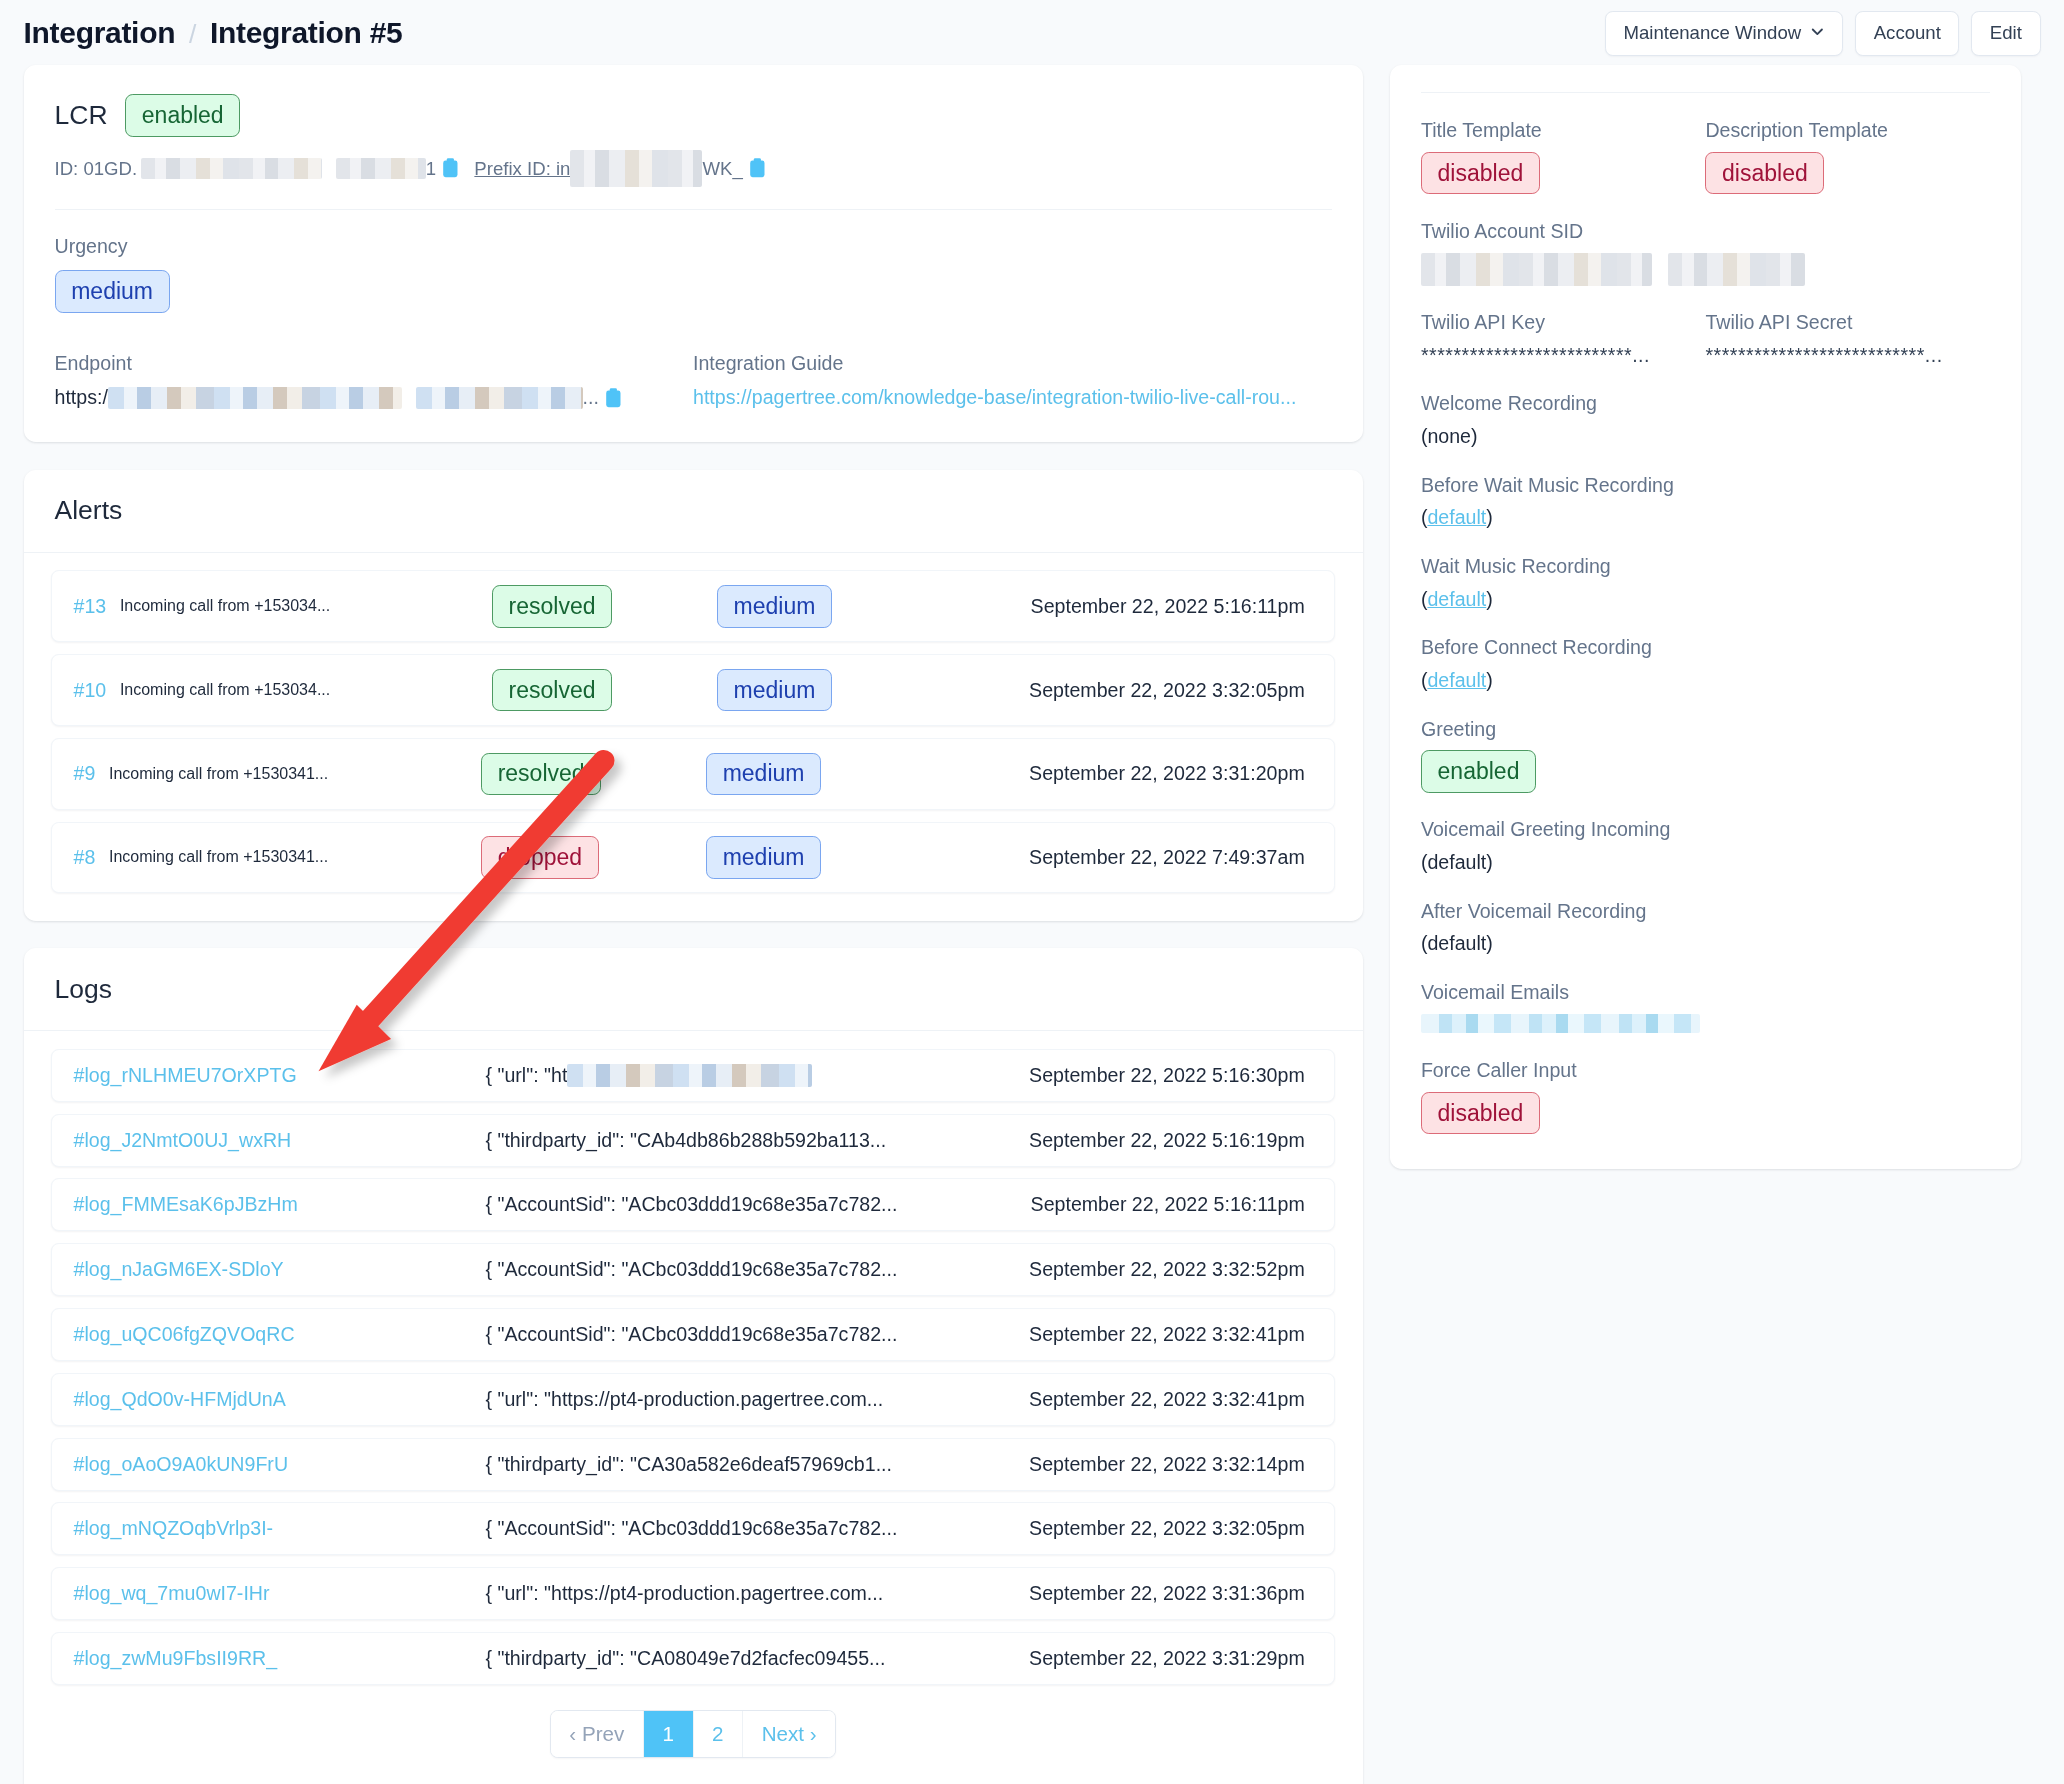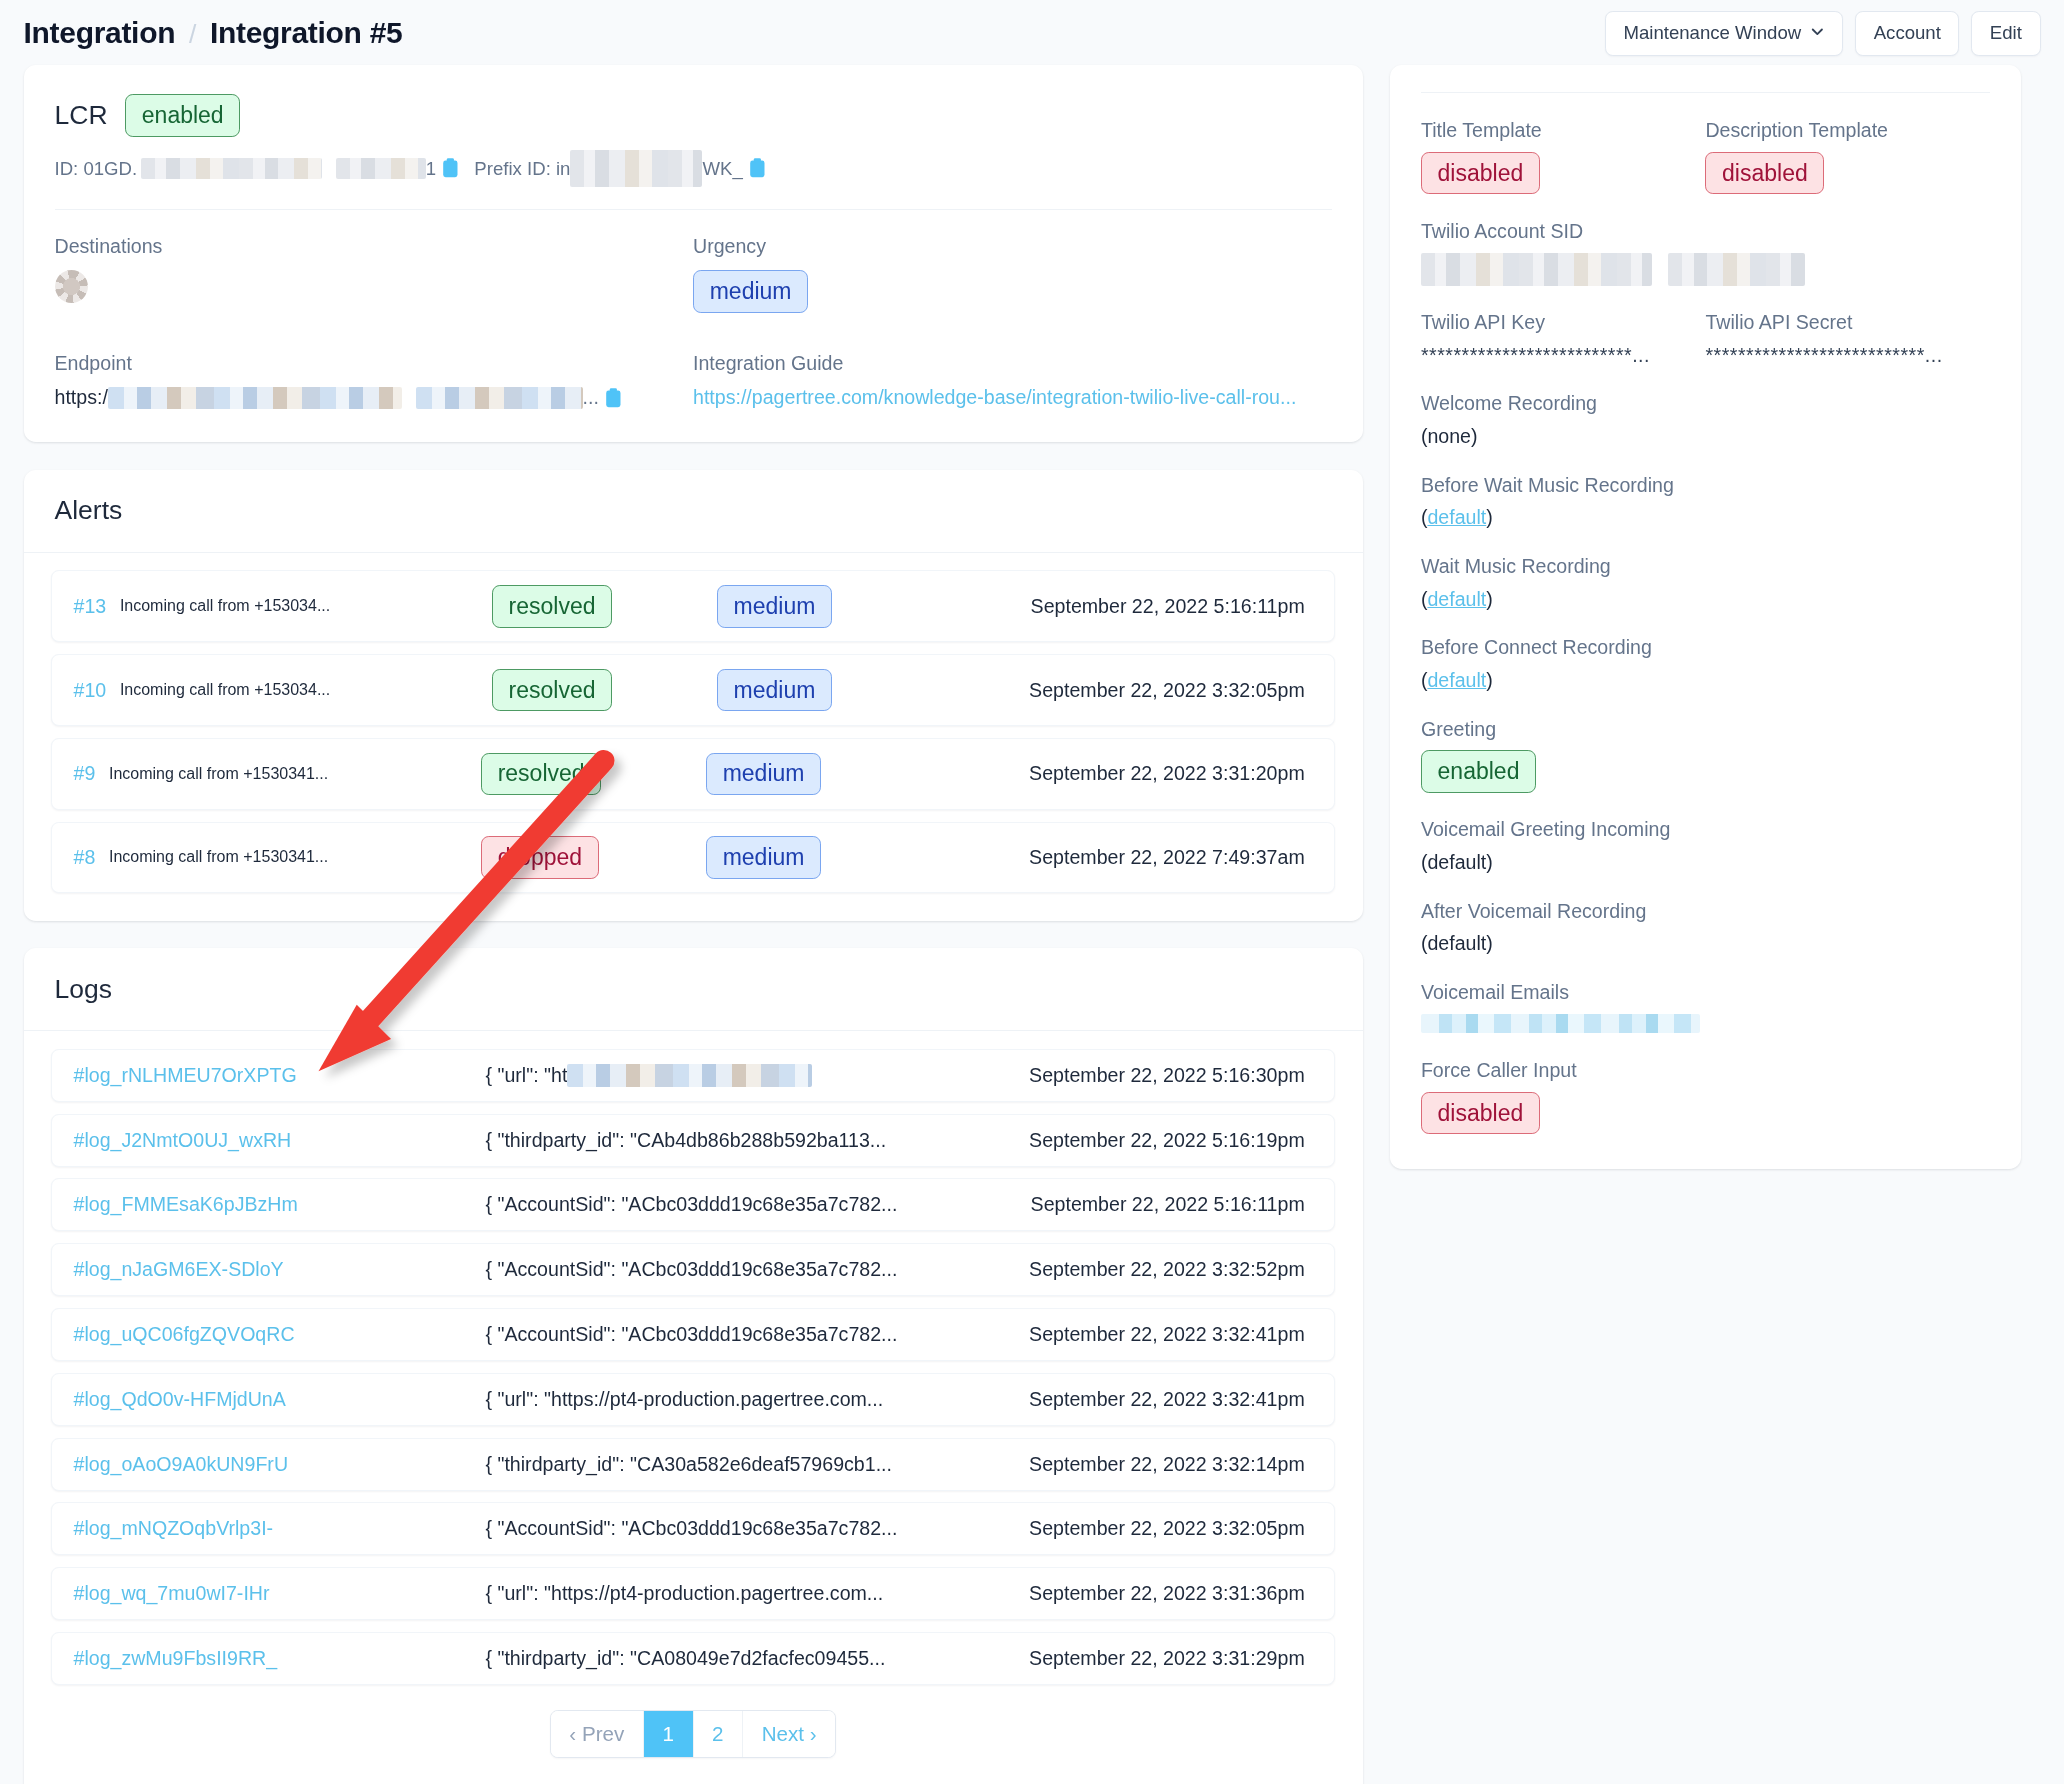--- a/index.html
+++ b/index.html
@@ -216,38 +216,34 @@
             <span>ID: 01GD.</span>
             <span class="redact" style="width:181px;height:20.6px;margin-left:3.9px;"></span>
             <span class="redact" style="width:90px;height:20.6px;margin-left:13.7px;"></span>
             <span>1</span>
             <span class="clip-icon">
               <svg width="16.7" height="20.6" viewBox="0 0 14 17" fill="#4fc3f7">
                   <rect x="1" y="2" width="12" height="14" rx="2"></rect>
                   <rect x="4" y="0" width="6" height="3.4" rx="1.2" fill="#4fc3f7"></rect>
                 </svg>
             </span>
-            <span style="margin-left:9.8px;">Prefix ID: in</span>
+            <span style="margin-left:9.8px;text-decoration:underline;">Prefix ID: in</span>
             <span class="redact" style="width:132px;height:37px;"></span>
             <span>WK_</span>
             <span class="clip-icon">
               <svg width="16.7" height="20.6" viewBox="0 0 14 17" fill="#4fc3f7">
                   <rect x="1" y="2" width="12" height="14" rx="2"></rect>
                   <rect x="4" y="0" width="6" height="3.4" rx="1.2" fill="#4fc3f7"></rect>
                 </svg>
             </span>
           </div>
         </div>
 
         <div class="lcr-grid">
           <div class="lcr-row">
-            <div class="lcr-cell">
-              <div class="field-label">Destinations</div>
-              <div class="dest-avatar"></div>
-            </div>
             <div class="lcr-cell">
               <div class="field-label">Urgency</div>
               <span class="pill pill-blue">medium</span>
             </div>
           </div>
 
           <div class="spacer-row"></div>
 
           <div class="lcr-row">
             <div class="lcr-cell">

